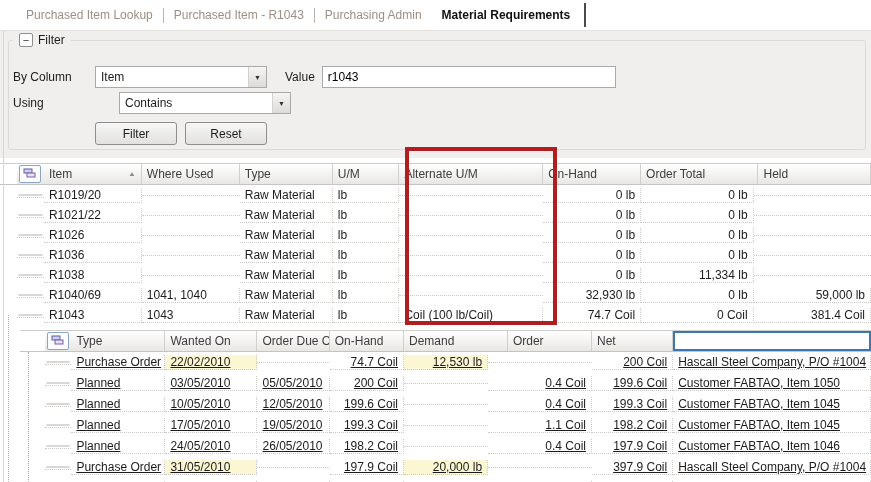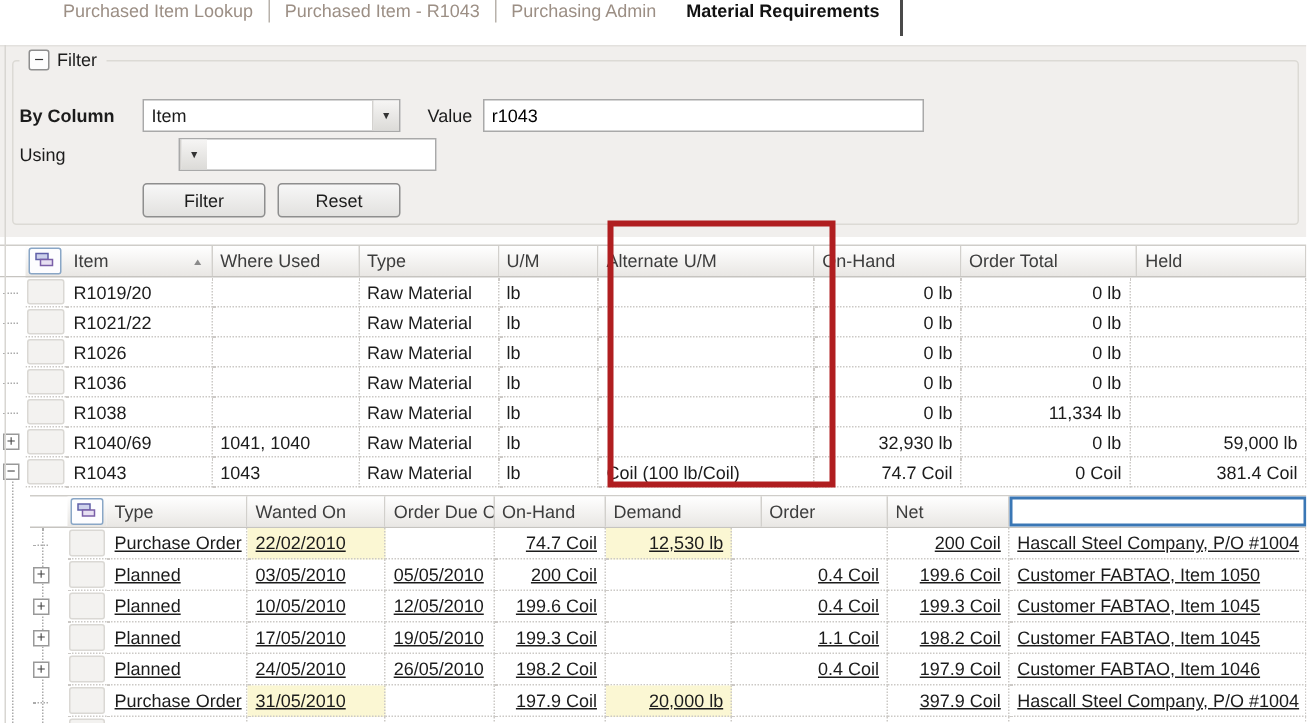--- a/index.html
+++ b/index.html
@@ -1,21 +1,21 @@
 <!DOCTYPE html>
 <html><head>
 <meta charset="utf-8">
 <style>
   * { margin:0; padding:0; box-sizing:border-box; }
   html,body { width:871px; height:482px; overflow:hidden; background:#fff;
     font-family:"Liberation Sans", sans-serif; font-size:12px; color:#1c1c1c; }
   #page { position:relative; width:871px; height:482px; overflow:hidden; background:#fff; }
 
   
-  .tabstrip { height:30px; display:flex; padding-left:32px; background:#fff; }
+  .tabstrip { height:30px; display:flex; align-items:center; padding-left:16px; background:#fff; }
   .tab { padding:0 10px; color:#9c8f85; cursor:default; white-space:nowrap; }
   .tab.active { color:#111; font-weight:bold; }
   .tab-sep { width:1px; height:15px; background:#b8b2ab; }
   .tab-sep.dark { width:2px; height:24px; background:#4a4a4a; margin-left:4px; }
 
   
   .filter-panel { position:relative; height:128px; background:#f1efed; border-top:1px solid #e3e1de; }
   .groupbox { position:absolute; left:8px; top:9px; right:5px; bottom:8px;
     border:1px solid #dcdad5; border-radius:3px; }
   .groupbox-label { position:absolute; left:4px; top:-8px; background:#f1efed; padding:0 6px;
@@ -36,21 +36,21 @@
     font-size:12px; color:#1c1c1c; }
 
   
   .grid-area { position:relative; background:#fff; height:324px; }
   .g-row, .g-header { display:flex; }
   .g-header { height:22px; border-top:1px solid #cfcdc9; border-bottom:1px solid #c6c4c0; }
   .g-header .cell { background:linear-gradient(#ffffff,#e9e7e4); border-right:1px solid #d2d0cc;
     display:flex; align-items:center; padding:0 5px; color:#3d3d3d; overflow:hidden; white-space:nowrap; }
   .g-body .cell { border-right:1px dotted #ccc9c6; border-bottom:1px dotted #ccc9c6;
     display:flex; align-items:center; padding:0 5px; overflow:hidden; white-space:nowrap; }
-  .g-body .g-row { height:20px; }
+  .g-body .g-row { height:20px;align-items:center; }
   .sub .g-body .g-row { height:21px;text-decoration:underline; }
   .cell.num { justify-content:flex-end; }
   .cell.hl { background:#fbf7d3; }
   .cell.tree, .g-header .c-tree, .g-header .s-tree { border-right:none !important; border-bottom:none !important;
     background:#fff !important; padding:0 !important; position:relative; }
   .g-header .c-tree, .g-header .s-tree { background:transparent !important; border-top:none; }
   .stub { position:absolute; left:2px; top:50%; width:10px; border-top:1px dotted #ababab; }
   .expander { position:absolute; left:2px; top:50%; margin-top:-6px; width:11px; height:11px;
     border:1px solid #999; background:#fff; font-size:10px; line-height:9px; text-align:center;
     color:#444; z-index:2; }
@@ -95,32 +95,33 @@
   </div>
 
   <div class="filter-panel">
     <div class="groupbox">
       <div class="groupbox-label">
         <span class="collapse-btn">−</span>
         <span>Filter</span>
       </div>
 
       <div class="f-row" style="left:4px; top:25px;">
-        <span class="f-label" style="width:82px;font-weight:bold;">By Column</span>
+        <span class="f-label" style="width:82px;">By Column</span>
         <div class="combo">
           <span class="combo-text">Item</span>
           <span class="combo-arrow">▼</span>
         </div>
         <span class="f-label" style="margin-left:18px; margin-right:7px;">Value</span>
         <input class="text-input" type="text" value="r1043" style="">
       </div>
 
       <div class="f-row" style="left:4px; top:51px;gap:24px;">
         <span class="f-label" style="width:82px;">Using</span>
         <div class="combo">
+          <span class="combo-text">Contains</span>
           <span class="combo-arrow">▼</span>
         </div>
       </div>
 
       <div class="f-row" style="left:86px; top:81px; gap:8px;">
         <button class="btn">Filter</button>
         <button class="btn">Reset</button>
       </div>
     </div>
   </div>

